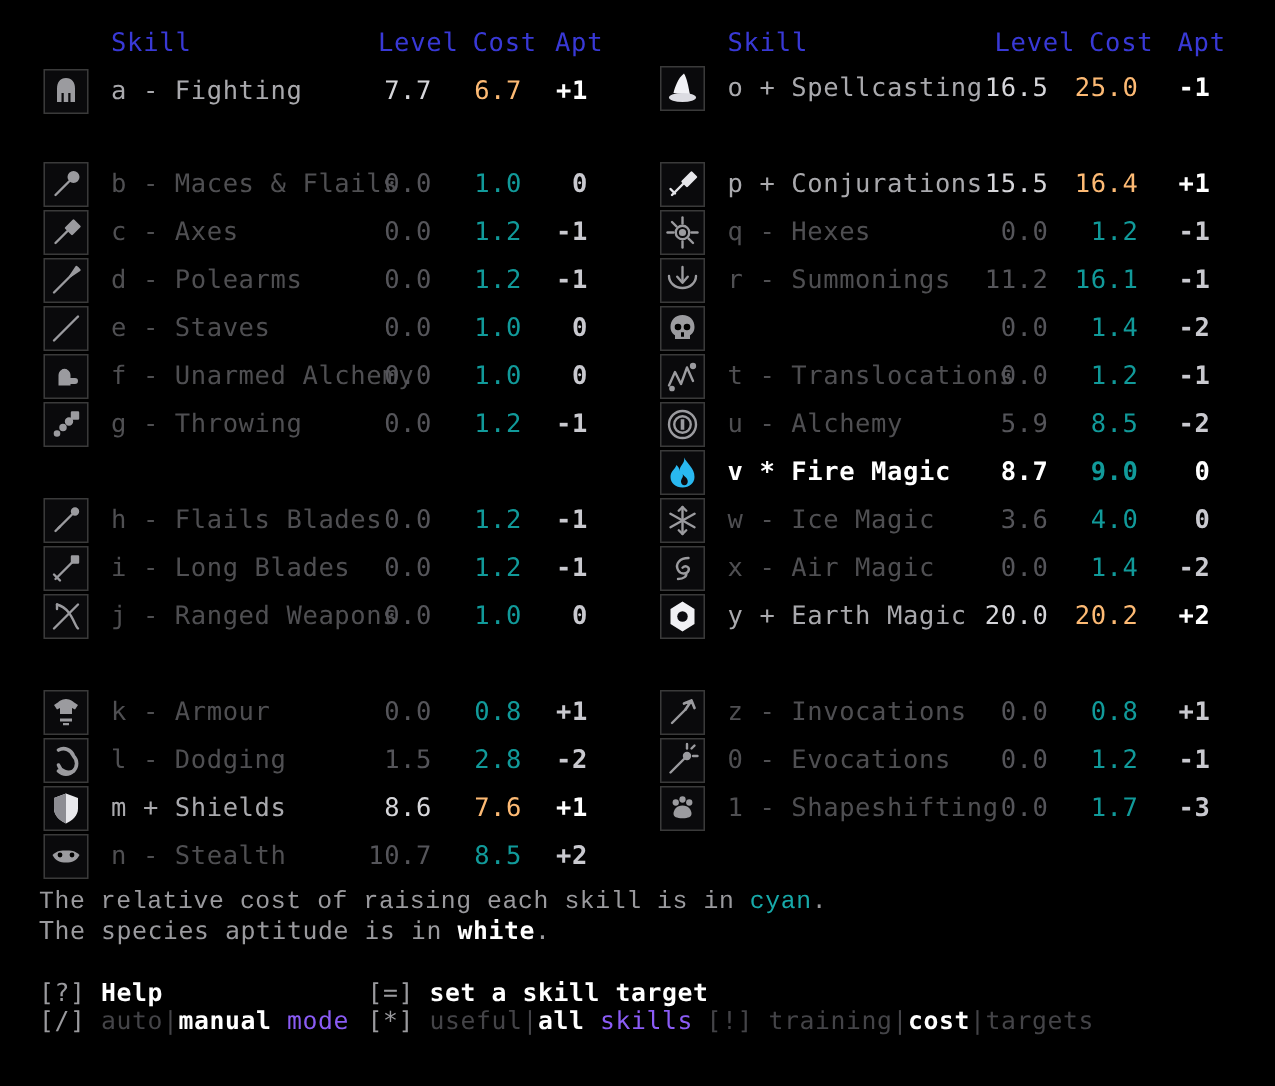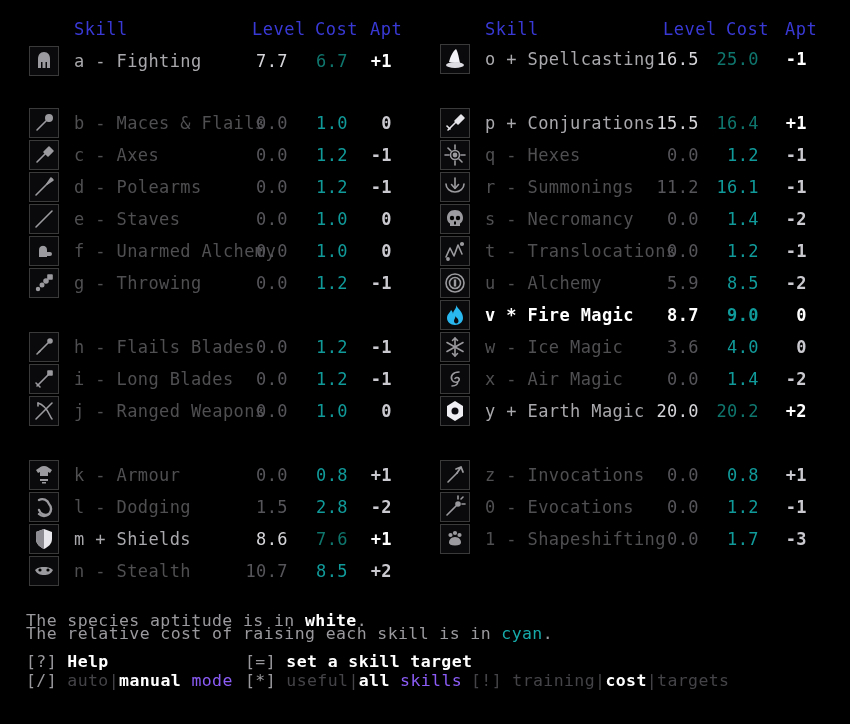--- a/index.html
+++ b/index.html
@@ -108,32 +108,32 @@
   .dim  .lvl { color: #55555a; }
   .bright{ color: #a9a9ad; }
   .bright .lvl { color: #d6d6da; }
   .focus { color: #ffffff; font-weight: bold; }
   .focus .lvl { color: #ffffff; }
   .focus .cost { color: #119a9a; }
   .dim  .apt { color: #c9c9cf; font-weight: bold; }
   .bright .apt { color: #ffffff; font-weight: bold; }
   .focus .apt { color: #ffffff; font-weight: bold; }
   .dim  .cost { color: #119a9a; }
-  .bright .cost { color: #0f766e; }
+  .bright .cost { color: #fdba74; }
 
   
   .legend {
     position: absolute;
     left: 26px;
     font-size: 16.5px;
     color: #9a9a9e;
     letter-spacing: 0.4px;
     white-space: nowrap;
   }
-  .legend-1 { top: 624px; }
+  .legend-1 { top: 591px; font-family: Liberation Mono, monospace; }
   .legend-2 { top: 611px; }
   .kw-cyan  { color: #17aaaa; }
   .kw-white { color: #ffffff; font-weight: bold; }
 
   
   .foot {
     position: absolute;
     font-size: 16.5px;
     letter-spacing: 0.4px;
     white-space: nowrap;
@@ -401,21 +401,20 @@
         </div>
         <div class="row dim" style="top: 204px;">
           <div class="tile">
             <svg width="24" height="24" viewBox="0 0 24 24" fill="#9b9b9f" stroke="none">
               <path d="M12 3 C7 3 4 6.5 4 11 c0 3 1.5 4.5 3 5.5 V19 h10 v-2.5 c1.5-1 3-2.5 3-5.5 0-4.5-3-8-8-8z"></path>
               <circle cx="9" cy="11" r="2.2" fill="#000"></circle>
               <circle cx="15" cy="11" r="2.2" fill="#000"></circle>
               <rect x="11" y="14.5" width="2" height="3" fill="#000"></rect>
             </svg>
           </div>
-          <div class="sname">s - Necromancy</div>
           <div class="num lvl">0.0</div>
           <div class="num cost">1.4</div>
           <div class="num apt">-2</div>
         </div>
         <div class="row dim" style="top: 236px;">
           <div class="tile">
             <svg width="24" height="24" viewBox="0 0 24 24" fill="none" stroke="#9b9b9f" stroke-width="1.6" stroke-linecap="round" stroke-linejoin="round">
               <path d="M3 18 L7 9 L11 17 L15 6 L19 15"></path>
               <circle cx="19" cy="5" r="1.3" fill="#9b9b9f"></circle>
               <circle cx="5" cy="20" r="1.1" fill="#9b9b9f"></circle>

